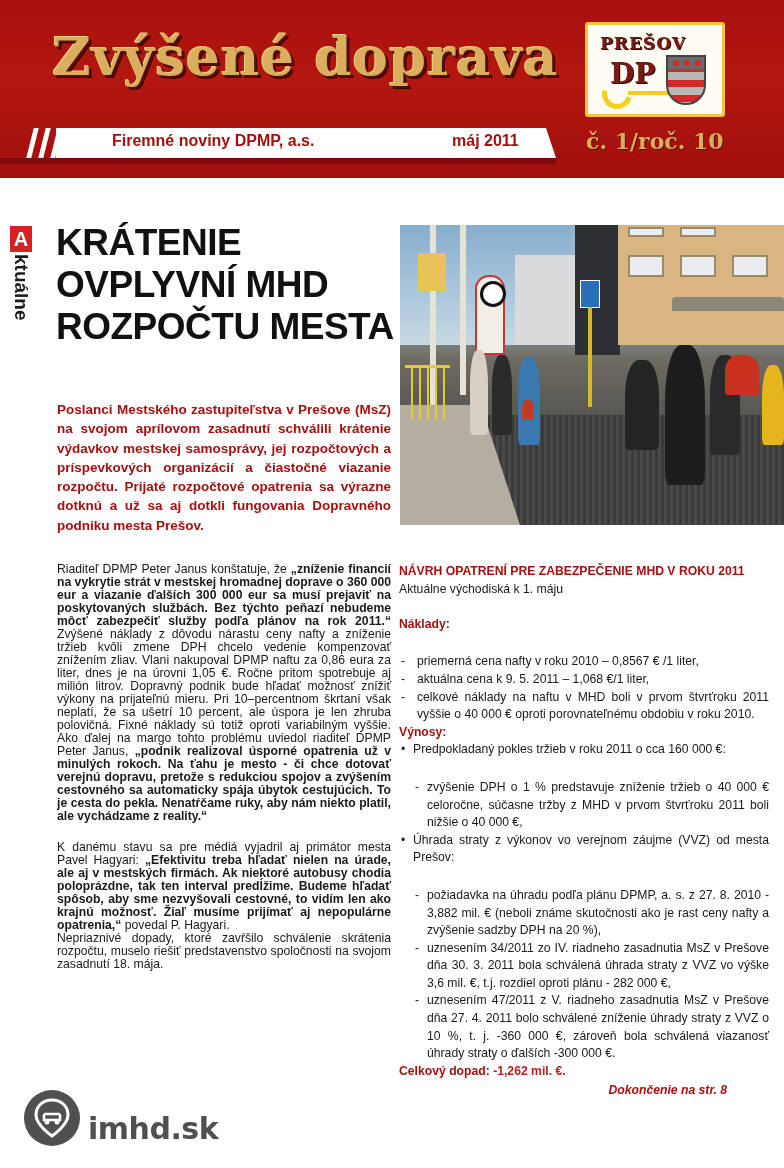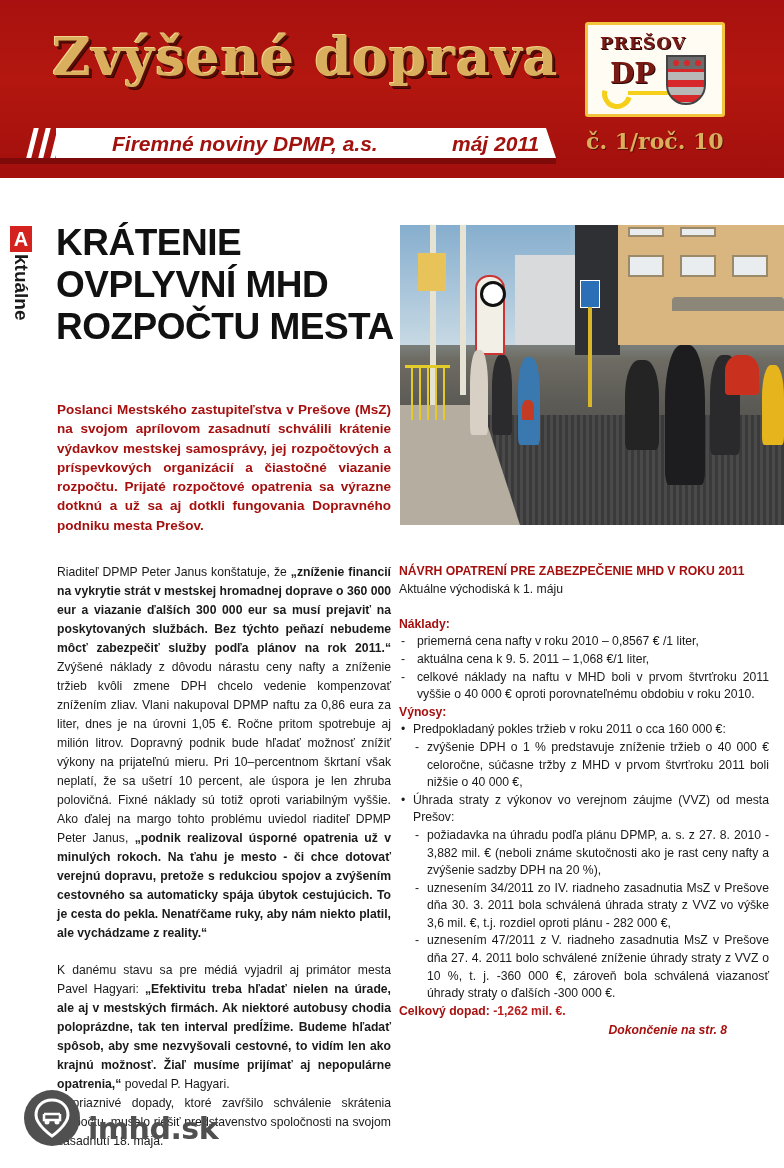--- a/index.html
+++ b/index.html
@@ -27,21 +27,21 @@
     clip-path: polygon(0 0, 98% 0, 100% 100%, 0 100%);
   }
   .strip-underbar {
     position: absolute; left: 0; top: 30px; width: 556px; height: 6px; background: #7e0b09;
   }
   .strip-stripes { position: absolute; left: 22px; top: 0; width: 60px; height: 30px; }
   .strip-stripes span {
     position: absolute; top: 0; width: 5px; height: 30px; background: #ffffff; transform: skewX(-14deg);
   }
   .strip-text {
-    position: absolute; top: 4px; font-weight: bold; font-size: 21px; color: #a1120f; font-style: italic;
+    position: absolute; top: 4px; font-weight: bold; font-size: 16px; color: #a1120f;
   }
   .strip-text.name { left: 112px; }
   .strip-text.date { left: 452px; }
   .issue-number {
     position: absolute; left: 586px; top: 128px;
     font-family: "DejaVu Serif", "Liberation Serif", serif; font-weight: bold; font-size: 22px;
     color: #d9ae5c; text-shadow: 1px 1px 0 #5a0d06;
   }
   .logo-box {
     position: absolute; left: 585px; top: 22px; width: 140px; height: 95px;
@@ -119,34 +119,34 @@
 
   
   .lead {
     position: absolute; left: 57px; top: 400px; width: 334px;
     font-weight: bold; font-size: 13.5px; line-height: 19.3px; color: #a5100f; text-align: justify;
   }
 
   
   .col-left {
     position: absolute; left: 57px; top: 563px; width: 334px;
-    font-size: 12.2px; line-height: 19px; color: #1a1a1a; text-align: justify;
+    font-size: 12.2px; line-height: 13px; color: #1a1a1a; text-align: justify;
   }
   .col-left p { margin-bottom: 17.9px; }
   .col-left p.tight { margin-bottom: 0; }
   .col-left b { font-weight: bold; }
 
   .col-right {
     position: absolute; left: 399px; top: 563px; width: 370px;
     font-size: 12.2px; line-height: 17.6px; color: #1a1a1a;
   }
   .box-title { color: #a5100f; font-weight: bold; font-size: 12.2px; }
   .box-sub { margin-bottom: 17.6px; }
   .red-label { color: #a5100f; font-weight: bold; }
-  .dash-list { list-style: none; }
+  .dash-list { list-style: none; margin-top: 20px; }
   .dash-list li { position: relative; padding-left: 18px; text-align: justify; }
   .dash-list li::before { content: "-"; position: absolute; left: 2px; top: 0; }
   .bullet-list { list-style: none; }
   .bullet-list > li { position: relative; padding-left: 14px; text-align: justify; }
   .bullet-list > li::before { content: "\2022"; position: absolute; left: 2px; top: 0; }
   .bullet-list .dash-list li { padding-left: 14px; }
   .total-line b.val { color: #b91c1c; }
   .continued {
     text-align: right; color: #a5100f; font-weight: bold; font-style: italic; margin-top: 2px; padding-right: 42px;
   }

